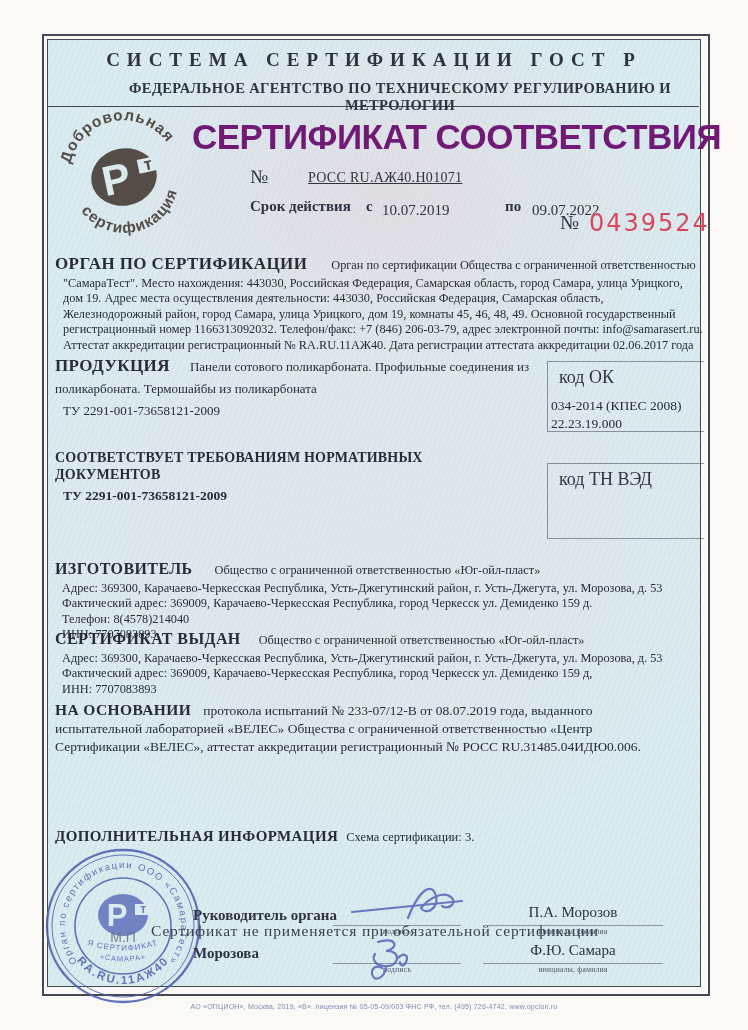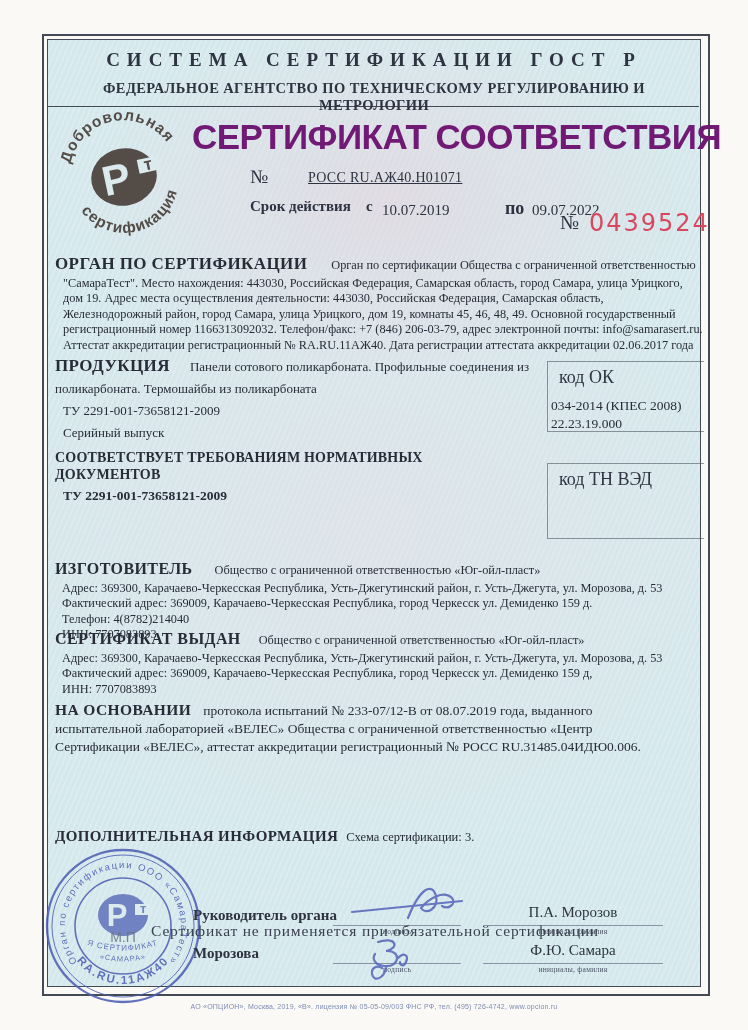--- a/index.html
+++ b/index.html
@@ -16,29 +16,29 @@
     left:47px;top:39px;width:652px;height:946px;border:1px solid #434a56;
     background:
       radial-gradient(ellipse 430px 250px at 52% 17%, rgba(233,206,216,.50), rgba(233,206,216,0) 72%),
       radial-gradient(ellipse 520px 430px at 50% 52%, rgba(236,216,226,.32), rgba(236,216,226,0) 75%),
       repeating-linear-gradient(113deg, rgba(255,255,255,.10) 0 2px, rgba(160,200,210,.06) 2px 5px),
       #d8eaee;
   }
   .header-rule{left:48px;top:106px;width:651px;height:0;border-top:1.5px solid #434a56;}
   
   .sys-title{left:48px;top:49px;width:652px;text-align:center;font-size:19px;font-weight:bold;letter-spacing:7px;color:#2d3340;}
-  .agency{left:48px;top:80px;width:652px;text-align:center;font-size:14.5px;font-weight:bold;letter-spacing:.4px;color:#2d3340;}
+  .agency{left:48px;top:80px;width:652px;text-align:center;font-size:14.5px;font-weight:bold;letter-spacing:.4px;color:#2d3340;padding-left:26px;}
   
   .doc-title{left:192px;top:117px;width:512px;font-family:"Liberation Sans",sans-serif;font-weight:bold;font-size:35px;color:#701a75;letter-spacing:-.5px;white-space:nowrap;}
   .no-label{left:250px;top:166px;font-size:19px;color:#2d3340;}
   .no-value{left:308px;top:170px;font-size:14px;color:#2d3340;letter-spacing:.3px;text-decoration:underline;}
   .val-label{left:250px;top:198px;font-size:15px;font-weight:bold;color:#2d3340;}
   .val-c{left:366px;top:198px;font-size:15px;font-weight:bold;color:#2d3340;}
   .val-from{left:382px;top:202px;font-size:15px;color:#2d3340;}
-  .val-po{left:505px;top:198px;font-size:18px;font-weight:bold;color:#2d3340;}
+  .val-po{left:505px;top:198px;font-size:15px;font-weight:bold;color:#2d3340;}
   .val-to{left:532px;top:202px;font-size:15px;color:#2d3340;}
   .form-no-label{left:560px;top:211px;font-size:20px;color:#2d3340;}
   .form-no-value{left:589px;top:209px;font-family:"DejaVu Sans",sans-serif;font-size:24px;color:#d9475f;letter-spacing:2px;}
   
   .sec{line-height:15.5px;font-size:12.3px;color:#272c38;}
   .sec .h{font-weight:bold;font-size:17px;letter-spacing:.4px;margin-right:24px;}
   .sec .intro{font-size:12.3px;}
   .sec .body{margin-top:2px;padding-left:8px;text-align:left;}
   .sec-organ{left:55px;top:256px;width:648px;}
   .sec-prod{left:55px;top:355px;width:502px;line-height:22px;font-size:13px;}
@@ -126,21 +126,20 @@
 <span class="abs form-no-value">0439524</span>
 
 <div class="abs sec sec-organ">
   <span class="h">ОРГАН ПО СЕРТИФИКАЦИИ</span><span class="intro">Орган по сертификации Общества с ограниченной ответственностью</span>
   <div class="body">"СамараТест". Место нахождения: 443030, Российская Федерация, Самарская область, город Самара, улица Урицкого, дом 19. Адрес места осуществления деятельности: 443030, Российская Федерация, Самарская область, Железнодорожный район, город Самара, улица Урицкого, дом 19, комнаты 45, 46, 48, 49. Основной государственный регистрационный номер 1166313092032. Телефон/факс: +7 (846) 206-03-79, адрес электронной почты: info@samarasert.ru. Аттестат аккредитации регистрационный № RA.RU.11АЖ40. Дата регистрации аттестата аккредитации 02.06.2017 года</div>
 </div>
 
 <div class="abs sec sec-prod">
   <span class="h">ПРОДУКЦИЯ</span><span>Панели сотового поликарбоната. Профильные соединения из поликарбоната. Термошайбы из поликарбоната</span>
   <div class="prod-line">ТУ 2291-001-73658121-2009</div>
-  <div class="prod-line">Серийный выпуск</div>
 </div>
 <div class="abs codebox box-ok">
   <div class="cl">код ОК</div>
   <div class="cv">
     <div>034-2014 (КПЕС 2008)</div>
     <div>22.23.19.000</div>
   </div>
 </div>
 
 <div class="abs sec sec-conf">
@@ -149,21 +148,21 @@
 </div>
 <div class="abs codebox box-tnved">
   <div class="cl">код ТН ВЭД</div>
 </div>
 
 <div class="abs sec sec-man">
   <span class="h">ИЗГОТОВИТЕЛЬ</span><span class="intro">Общество с ограниченной ответственностью «Юг-ойл-пласт»</span>
   <div class="addr-lines">
     <div>Адрес: 369300, Карачаево-Черкесская Республика, Усть-Джегутинский район, г. Усть-Джегута,  ул. Морозова, д. 53</div>
     <div>Фактический адрес: 369009, Карачаево-Черкесская Республика, город Черкесск ул. Демиденко 159 д.</div>
-    <div>Телефон: 4(8782)214040</div>
+    <div>Телефон: 8(4578)214040</div>
     <div>ИНН: 7707083893</div>
   </div>
 </div>
 
 <div class="abs sec sec-issued">
   <span class="h">СЕРТИФИКАТ ВЫДАН</span><span class="intro">Общество с ограниченной ответственностью «Юг-ойл-пласт»</span>
   <div class="addr-lines">
     <div>Адрес: 369300, Карачаево-Черкесская Республика, Усть-Джегутинский район, г. Усть-Джегута,  ул. Морозова, д. 53</div>
     <div>Фактический адрес: 369009, Карачаево-Черкесская Республика, город Черкесск ул. Демиденко 159 д,</div>
     <div>ИНН: 7707083893</div>

